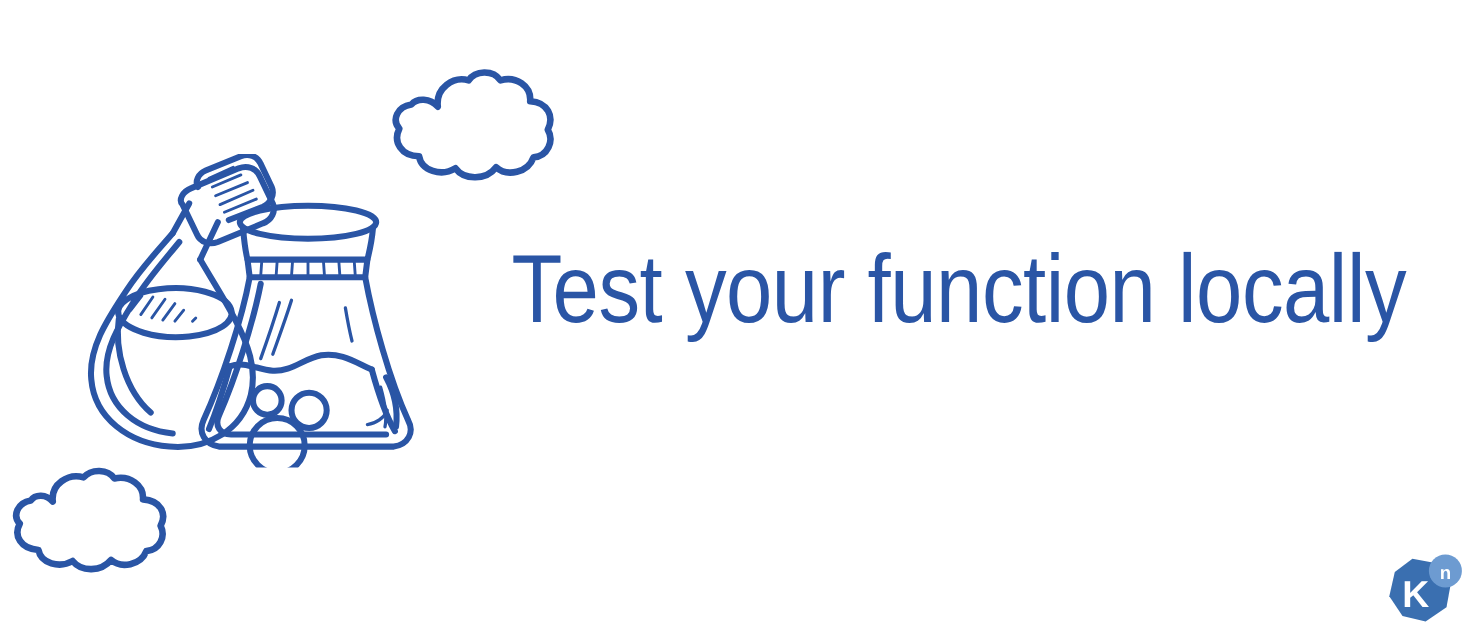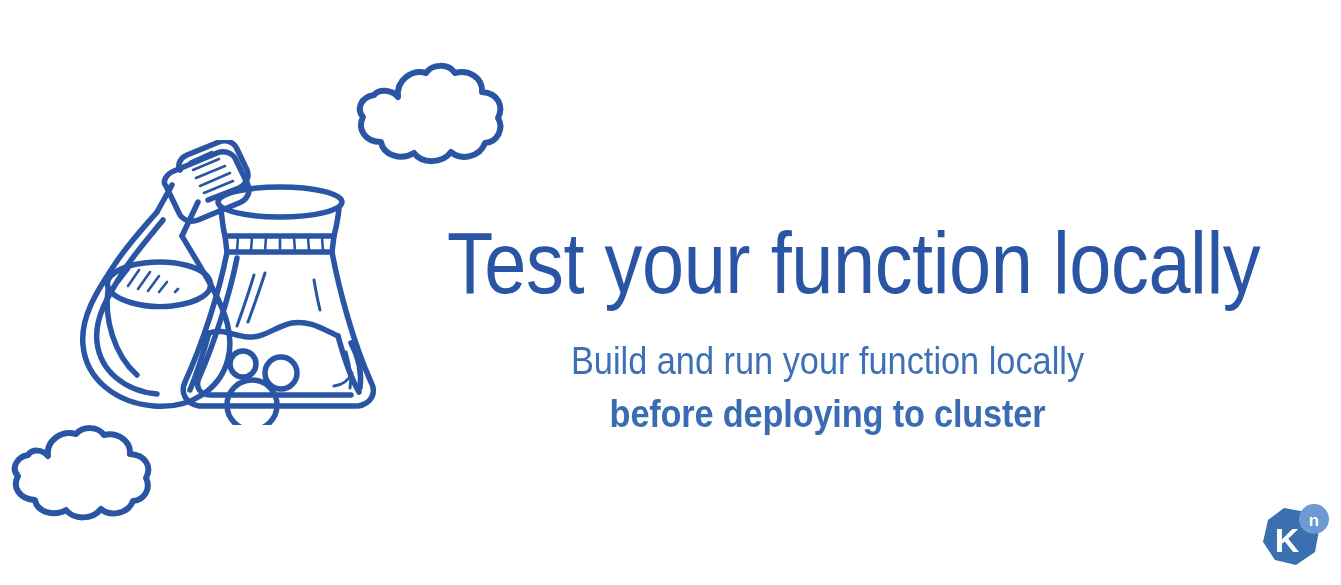--- a/index.html
+++ b/index.html
@@ -42,24 +42,23 @@
   #flasks {
     left: 62px;
     top: 140px;
     width: 330px;
     height: 285px;
   }
 
   
   .text-block {
     position: absolute;
-    left: 385px;
+    left: 403px;
     top: 218px;
     width: 885px;
-    text-align: center;
   }
   .headline {
     font-family: "Liberation Sans", sans-serif;
     font-size: 88px;
     line-height: 1.02;
     font-weight: 400;
     letter-spacing: -0.5px;
     color: #2a55a5;
     transform: scaleX(0.86);
     transform-origin: center center;
@@ -202,24 +201,20 @@
     <path d="M42 32 C40 16 56 6 70 10 C77 2 92 2 98 11
              C112 8 125 17 124 30 C140 31 146 43 140 54
              C145 64 139 76 127 77 C122 90 104 93 95 85
              C86 96 68 96 60 86 C48 93 31 88 29 76
              C13 75 6 63 12 52 C5 45 10 33 22 31
              C26 25 36 25 42 32 Z"></path>
   </svg>
 
   <div class="text-block">
     <h1 class="headline">Test your function locally</h1>
-    <div class="sub-wrap">
-      <p class="subline">Build and run your function locally</p>
-      <p class="subline bold">before deploying to cluster</p>
-    </div>
   </div>
 
   <svg id="logo" viewBox="0 0 84 78">
 
     <path d="M35 8 L57 12 L70 30 L66 52 L47 65 L26 60 L14 42 L19 20 Z" fill="#3a6fb0"></path>
     <text x="38" y="52" fill="#ffffff" font-family="'Liberation Sans', sans-serif" font-size="34" font-weight="700" text-anchor="middle">K</text>
 
     <circle cx="65" cy="19" r="15" fill="#6d9bd1"></circle>
     <text x="65" y="26" fill="#ffffff" font-family="'Liberation Sans', sans-serif" font-size="17" font-weight="700" text-anchor="middle">n</text>
   </svg>

